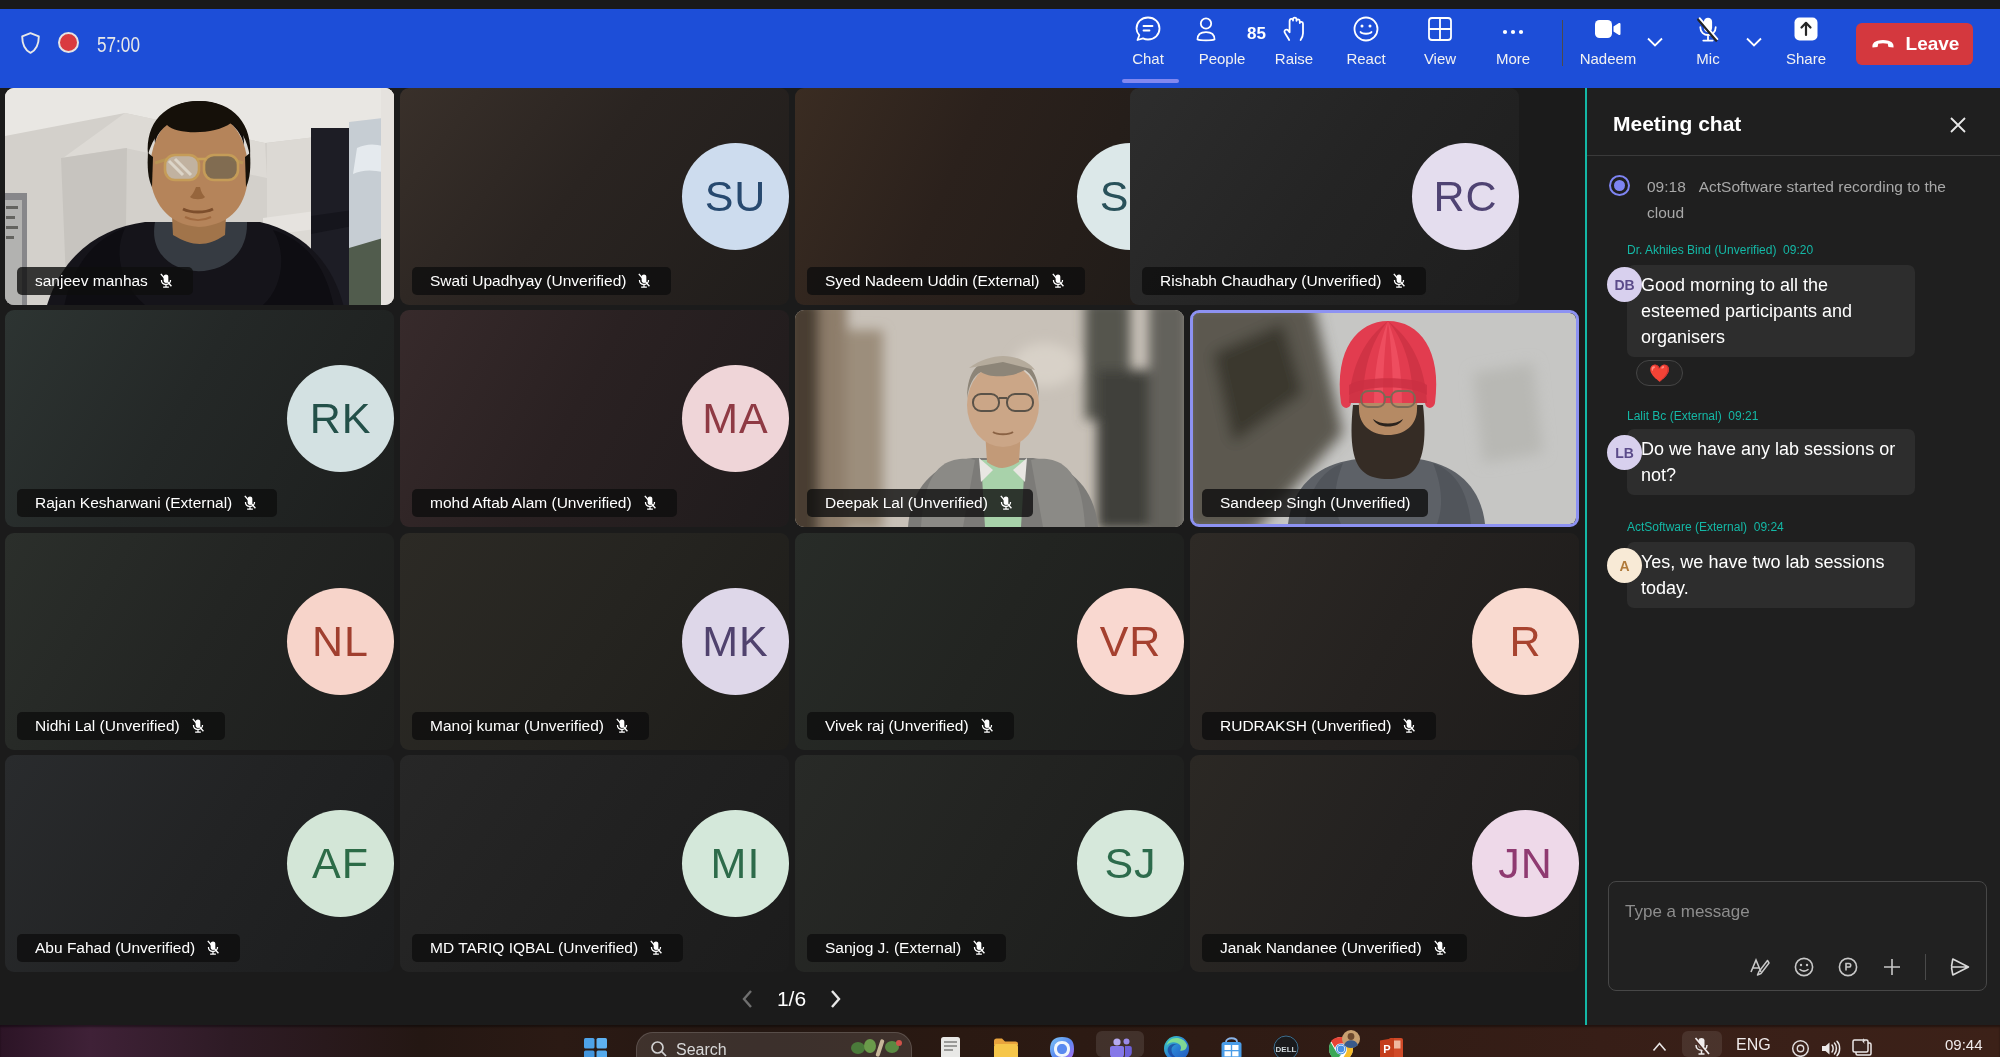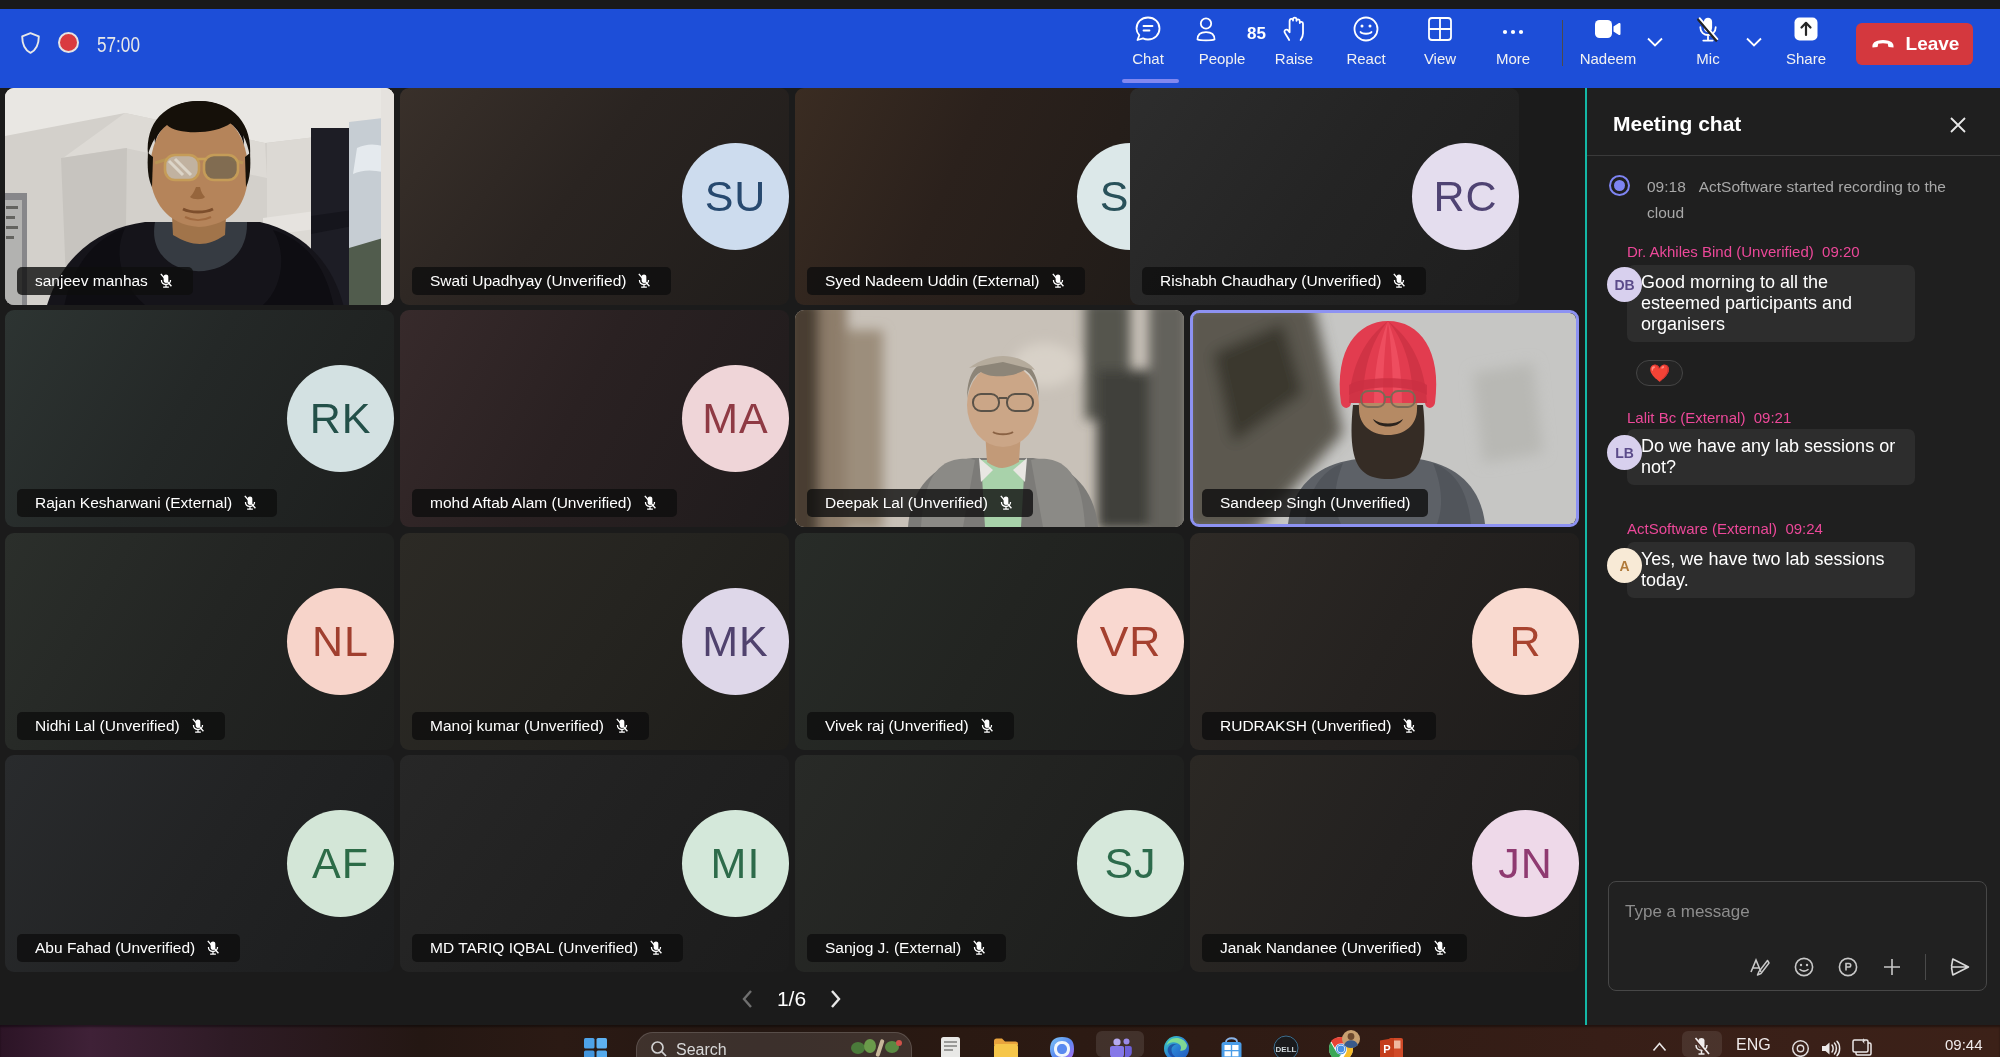--- a/index.html
+++ b/index.html
@@ -27,22 +27,22 @@
 .pager{position:absolute;left:0;top:972px;width:1583px;height:53px;background:#1b1b1b;display:flex;align-items:center;justify-content:center;gap:24px;color:#fff}
 .pager .pg{font-size:21px}
 
 .chat{position:absolute;left:1585px;top:88px;width:415px;height:937px;background:#1f1f1f;border-left:2px solid #14b8a6}
 .chat-h{position:absolute;left:26px;top:24px;font-size:21px;font-weight:bold;color:#fff}
 .chat-x{position:absolute;right:32px;top:27px}
 .chat-div{position:absolute;left:0;top:67px;width:415px;height:1px;background:#3a3a3a}
 .sysmsg{position:absolute;left:60px;top:86px;width:330px;font-size:15.5px;color:#a8a8a8;line-height:26px}
 .recicon{position:absolute;left:22px;top:87px;width:21px;height:21px;border-radius:50%;border:2px solid #7e84f2;display:flex;align-items:center;justify-content:center}
 .recicon i{display:block;width:11px;height:11px;border-radius:50%;background:#7e84f2}
-.sender{position:absolute;font-size:15px;color:#ec4899}
-.bubble{position:absolute;left:40px;background:#2d2d2d;border-radius:7px;padding:7px 14px;font-size:18px;color:#fff;line-height:21px}
+.sender{position:absolute;font-size:12px;color:#14b8a6}
+.bubble{position:absolute;left:40px;background:#2d2d2d;border-radius:7px;padding:7px 14px;font-size:18px;color:#fff;line-height:26px}
 .cav{position:absolute;left:20px;width:35px;height:35px;border-radius:50%;display:flex;align-items:center;justify-content:center;font-size:14px;font-weight:bold;z-index:2}
 .react{position:absolute;left:49px;width:47px;height:26px;border-radius:13px;background:#242424;border:1px solid #454545;display:flex;align-items:center;justify-content:center}
 .inbox{position:absolute;left:21px;top:793px;width:379px;height:110px;border:1px solid #474747;border-radius:8px;background:#212121}
 .inbox .ph{position:absolute;left:16px;top:20px;font-size:17px;color:#8d8d8d}
 .inrow{position:absolute;right:14px;bottom:10px;display:flex;align-items:center;gap:22px}
 
 .taskbar{position:absolute;left:0;top:1025px;width:2000px;height:32px;box-shadow:inset 0 2px 2px rgba(0,0,0,.4);background:linear-gradient(90deg,#2c1426 0,#3f2137 90px,#2e1b25 230px,#241713 420px,#2b1a14 560px,#241712 760px,#2a1912 960px,#2e1b14 1200px,#321c15 1400px,#371e17 1600px,#3a2018 1800px,#3c2118 2000px)}
 .tico{position:absolute;top:1033px}
 .search{position:absolute;left:636px;top:1032px;width:276px;height:40px;border-radius:17px;background:rgba(255,255,255,.11);border:1px solid rgba(255,255,255,.14);color:#d6d6d6;font-size:15px}
 .tray{position:absolute;color:#efeaea;font-size:15px}

